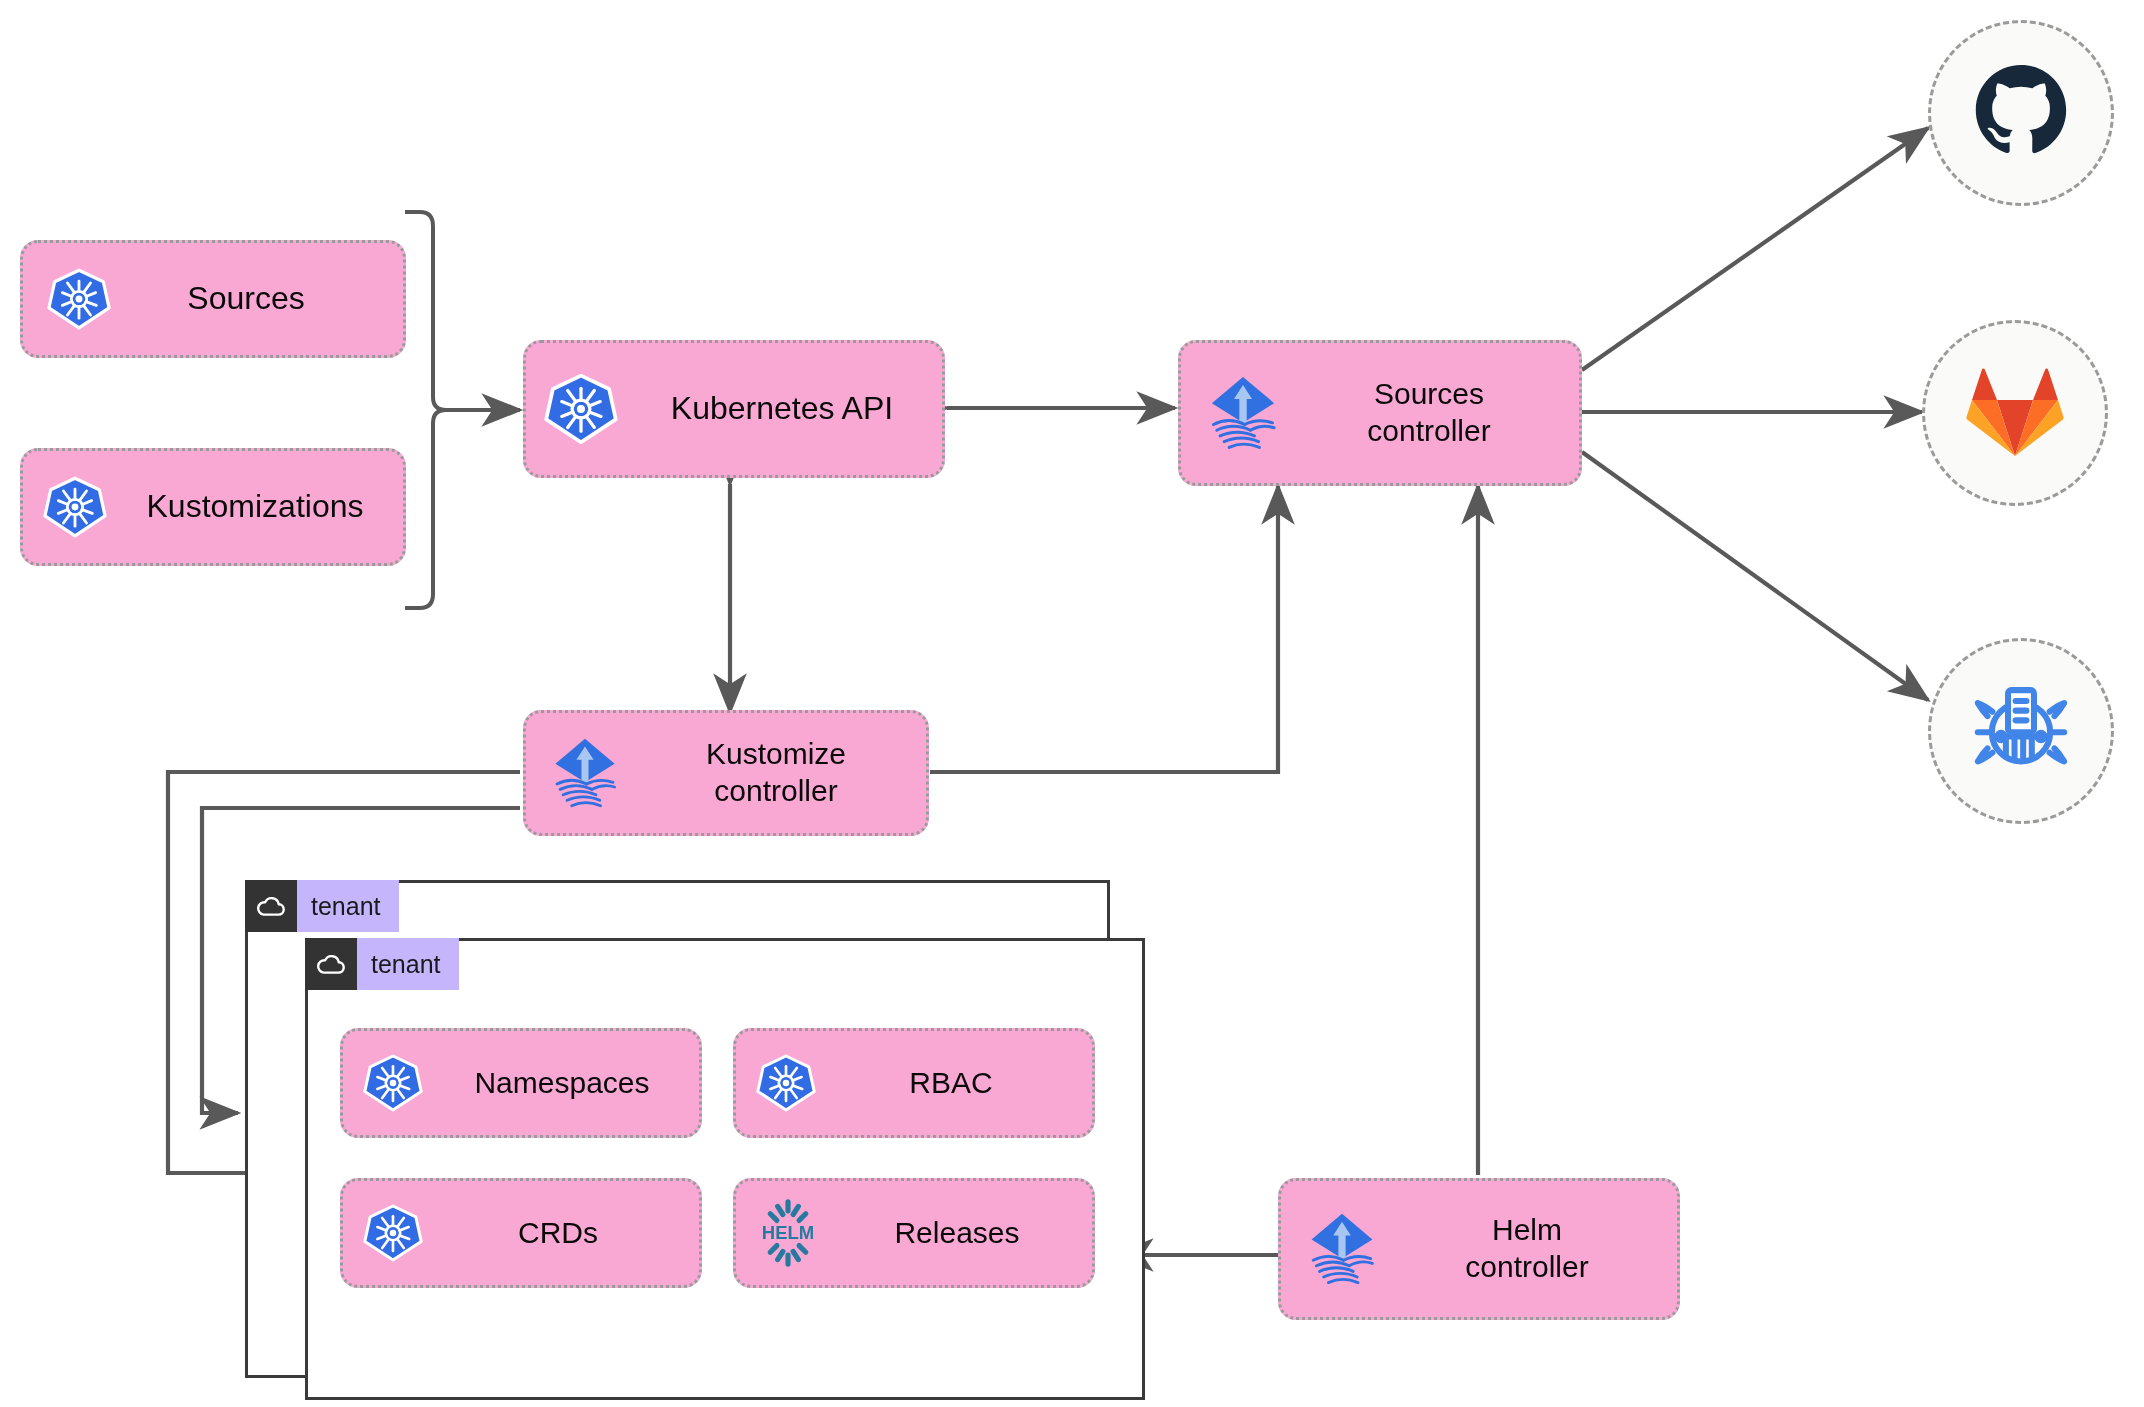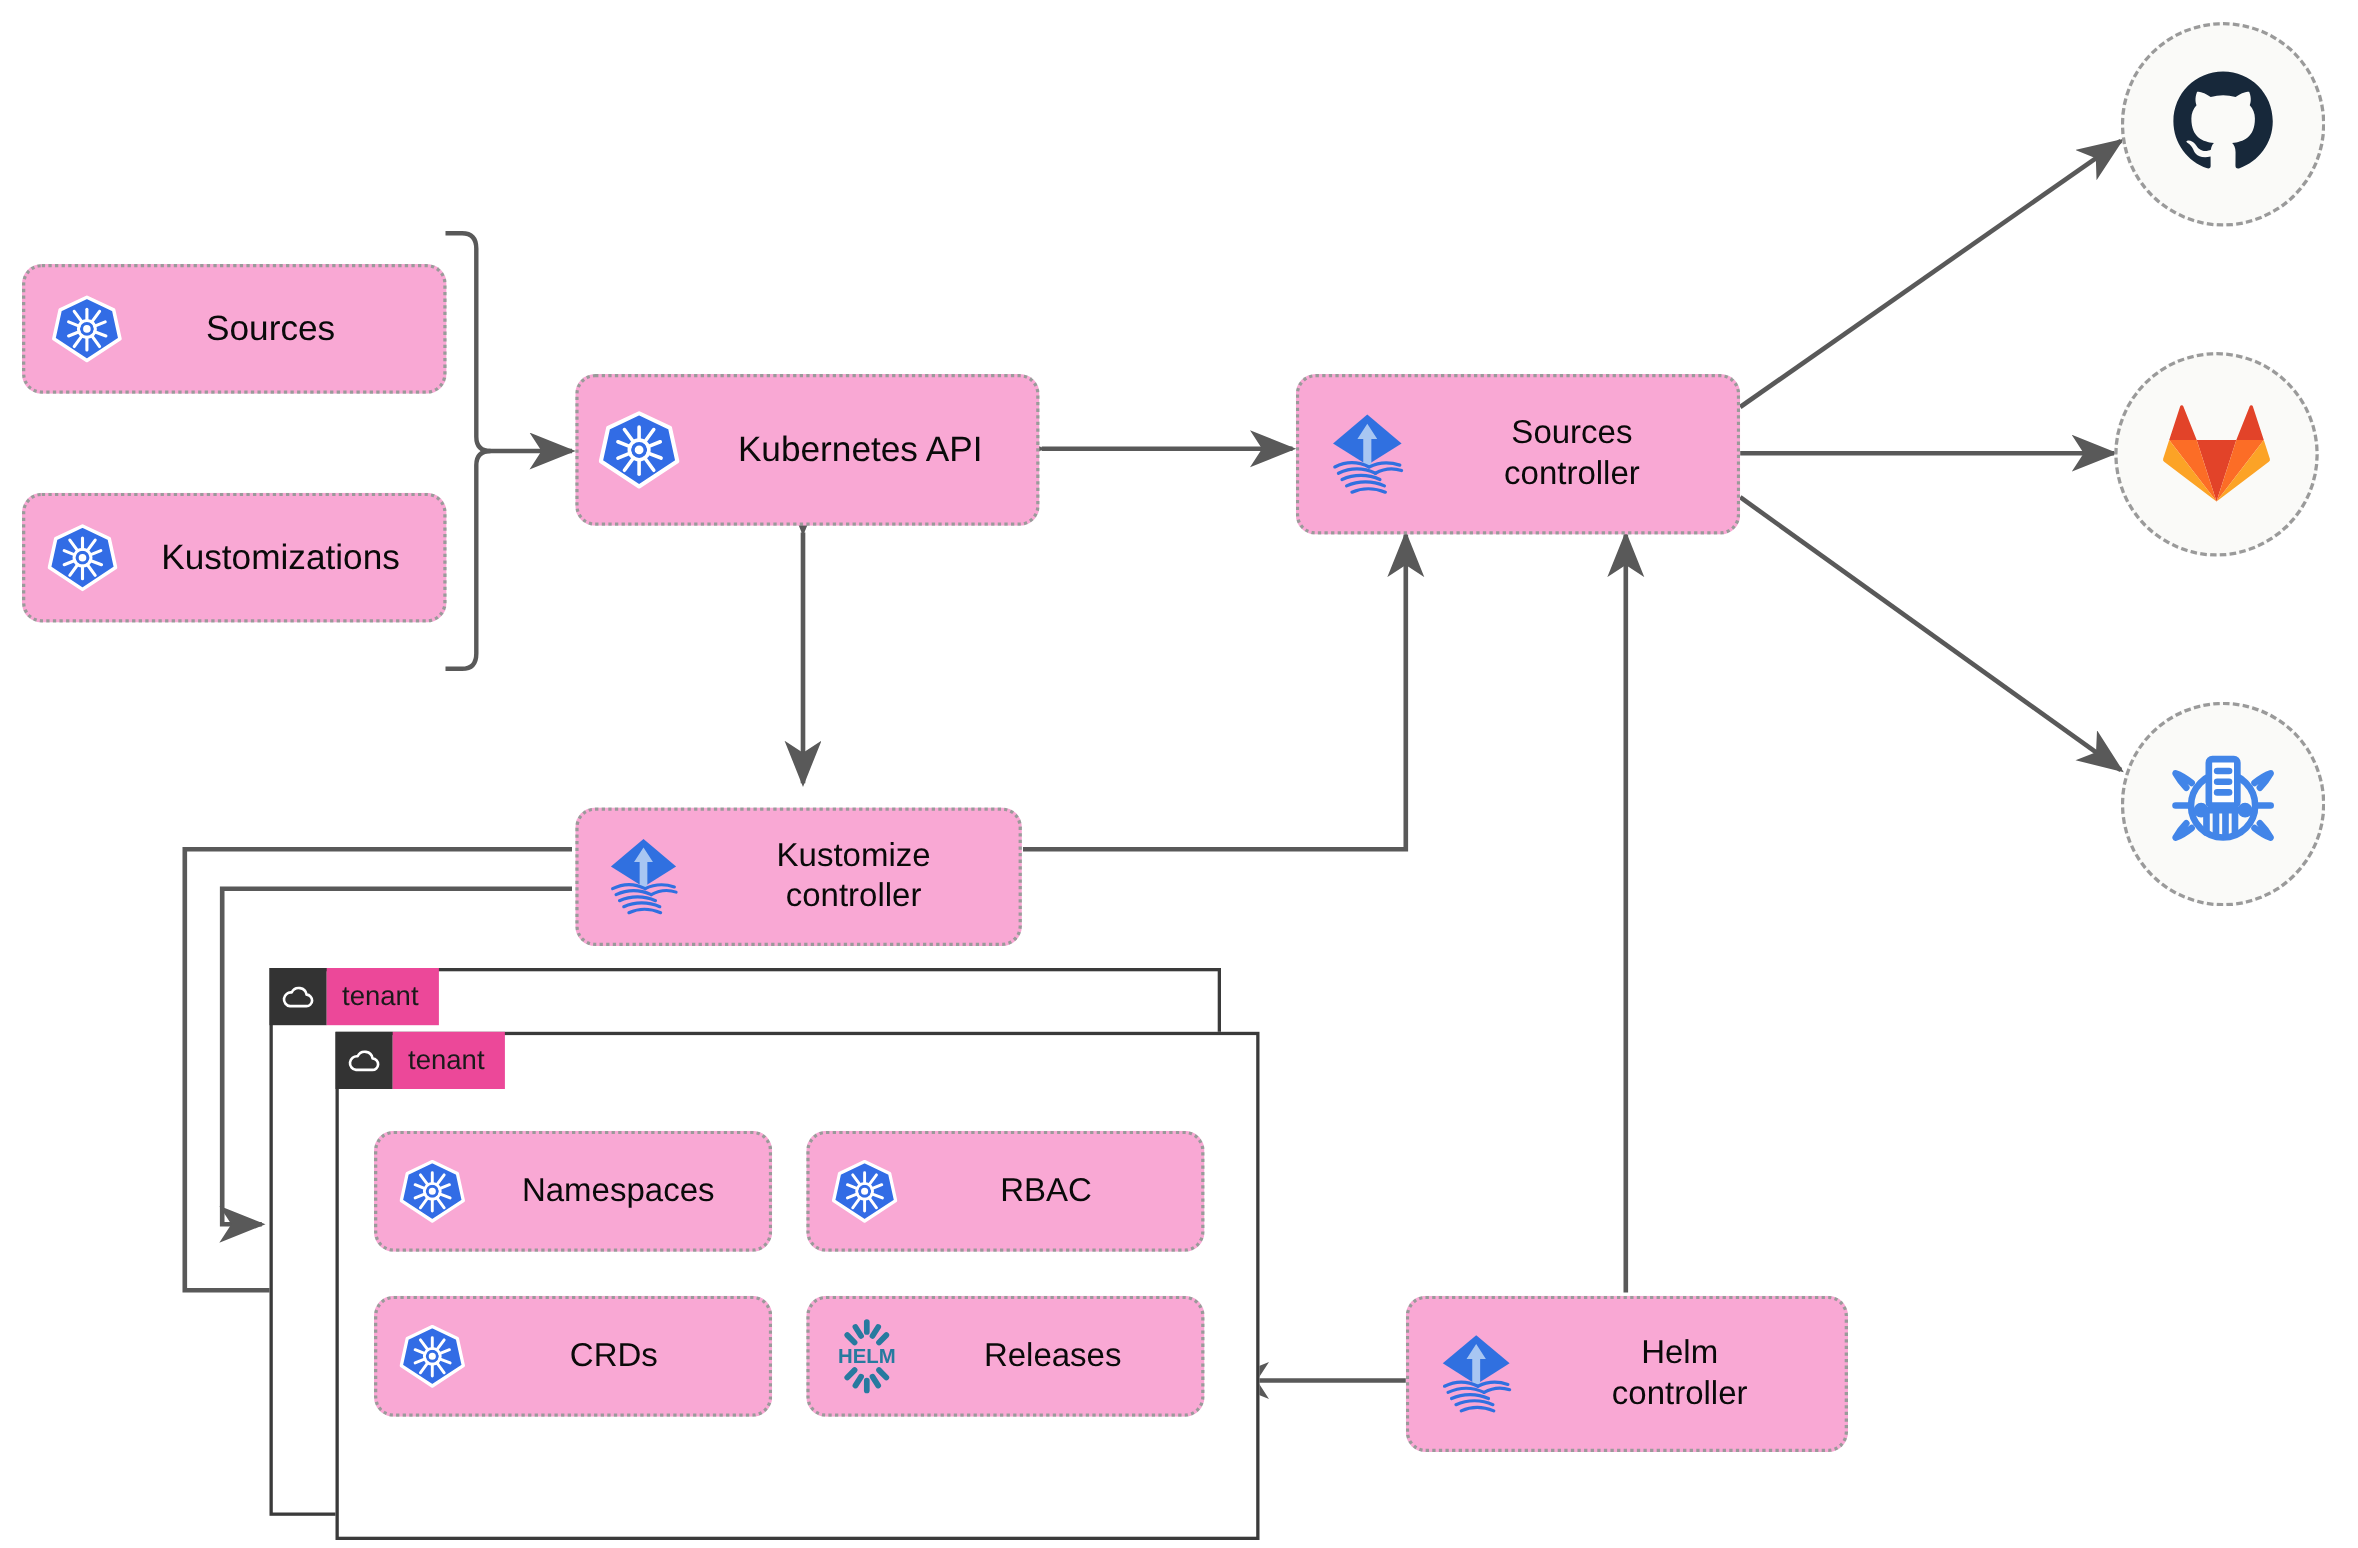--- a/index.html
+++ b/index.html
@@ -85,21 +85,21 @@
     background: #333333;
     display: flex;
     align-items: center;
     justify-content: center;
     flex: 0 0 auto;
   }
   .tenant-tab .tablabel {
     padding-left: 14px;
     font-size: 25px;
     color: #1a1a1a;
-    background: #ec4899;
+    background: #c4b5fd;
     height: 52px;
     line-height: 52px;
     padding-right: 18px;
     text-align: center;
   }
 
   .bigtext { font-size: 32px; }
   .midtext { font-size: 30px; }
 </style>
 </head>
@@ -251,21 +251,21 @@
           <path d="M33,92 C44,87 58,87 70,92"></path>
           <path d="M52,64 C62,59 74,58 86,62"></path>
           <path d="M59,71 C68,66 79,65 88,68"></path>
         </g>
       </svg>
     </span>
     <span class="lbl midtext" style="padding-right:26px;">Sources
 controller</span>
   </div>
 
-  <div class="rbox" style="left:523px; top:734px; width:406px; height:126px;">
+  <div class="rbox" style="left:523px; top:710px; width:406px; height:126px;">
     <span class="ico" style="width:118px;">
       <svg width="78" height="78" viewBox="0 0 100 100">
         <polygon points="50,6 88,38 50,62 12,38" fill="#3070E0"></polygon>
         <path d="M50,16 L61,33 L54.5,33 L54.5,62 L45.5,62 L45.5,33 L39,33 Z" fill="#A8C6F2"></path>
         <g stroke="#3070E0" stroke-width="3.6" fill="none" stroke-linecap="round">
           <path d="M14,64 C26,58 40,58 52,64"></path>
           <path d="M18,71 C31,65 46,65 59,71"></path>
           <path d="M22,78 C35,72 51,72 64,78"></path>
           <path d="M27,85 C40,79 56,79 69,85"></path>
           <path d="M33,92 C44,87 58,87 70,92"></path>

